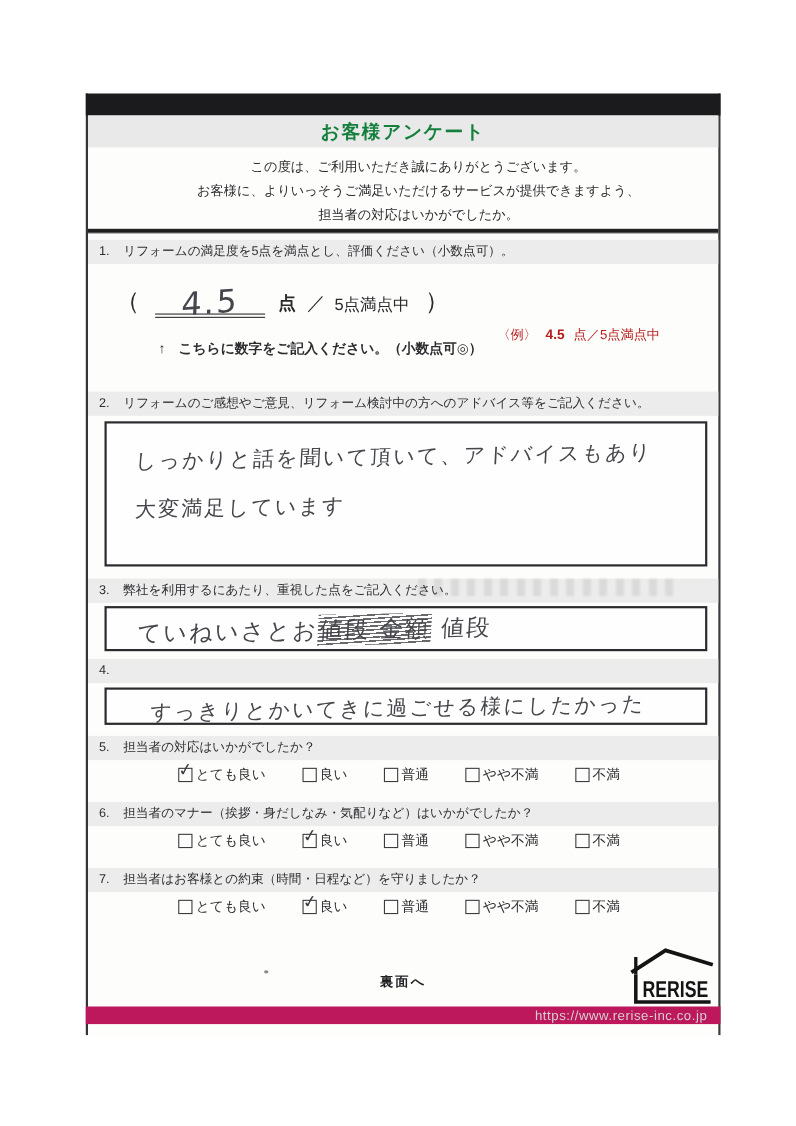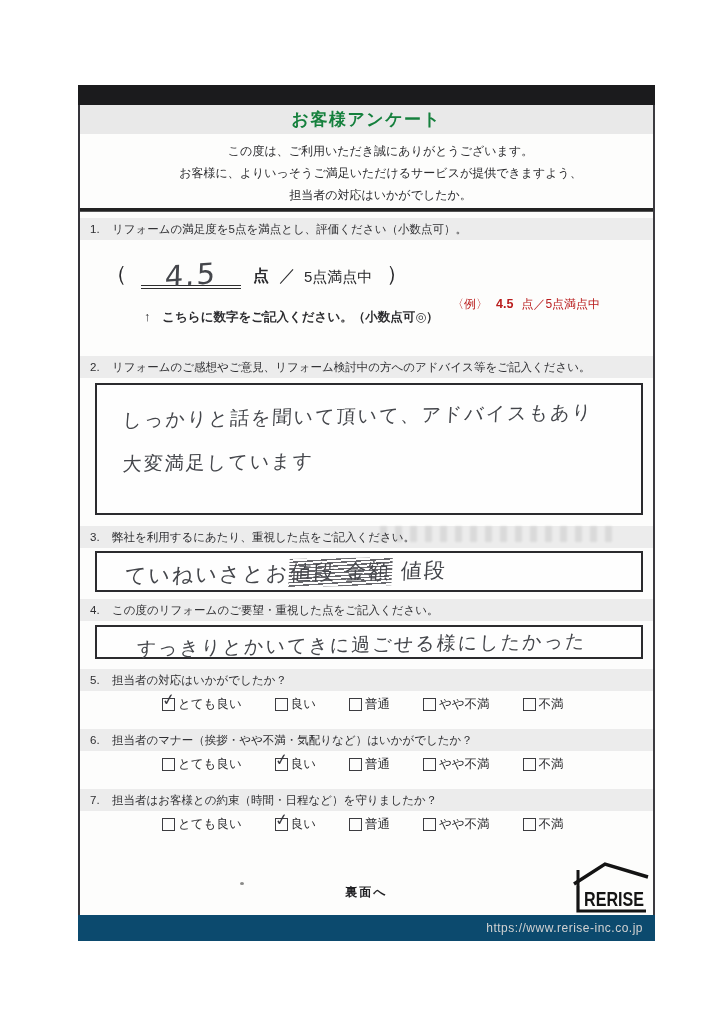--- a/index.html
+++ b/index.html
@@ -48,21 +48,21 @@
   
   .cbrow{position:absolute;left:0;width:100%;padding-left:82px;box-sizing:border-box;display:flex;gap:33px;
     font-size:12.5px;color:#2d2d30;align-items:center;}
   .cbitem{display:flex;align-items:center;white-space:nowrap;}
   .cbox{width:11px;height:11px;border:1.5px solid #3c3c40;margin-right:3px;position:relative;flex:none;background:#fdfdfc;}
   .cbox .checkmark{position:absolute;left:-1px;top:-9px;font-size:16px;font-weight:bold;color:#3a3a40;
     transform:rotate(-8deg);font-family:"DejaVu Sans",sans-serif;}
   
   .backlabel{position:absolute;left:0;top:799px;width:100%;text-align:center;font-size:12px;font-weight:bold;color:#1f1f22;letter-spacing:2px;}
   .logo{position:absolute;left:490px;top:772px;width:82px;height:58px;background:#fdfdfc;}
-  .urlbar{position:absolute;left:-2px;top:830px;width:577px;height:26px;background:#0c4a6e;
+  .urlbar{position:absolute;left:-2px;top:830px;width:577px;height:16px;background:#be185d;
     display:flex;align-items:center;justify-content:flex-end;padding-right:12px;box-sizing:border-box;}
   .url{font-size:12px;color:#d2d2d2;letter-spacing:.5px;}
   .speck{position:absolute;left:160px;top:797px;width:4px;height:3px;background:#8a8a88;border-radius:50%;}
   .bleed{position:absolute;left:300px;top:441px;width:240px;height:16px;opacity:.10;filter:blur(1px);
     background:repeating-linear-gradient(90deg,#444 0 7px,transparent 7px 15px);}
 </style>
 </head>
 <body>
 
 <div class="page">
@@ -113,21 +113,20 @@
     <span class="qnum">3.</span>
     <span class="qlabel">弊社を利用するにあたり、重視した点をご記入ください。</span>
   </div>
   <div class="bleed"></div>
   <div class="answerbox box-q3">
     <span class="hand"><span>ていねいさとお</span><span class="scribble">値段 金額</span><span> 値段</span></span>
   </div>
 
   <div class="qband" style="top:514px">
     <span class="qnum">4.</span>
-    <span class="qlabel">この度のリフォームのご要望・重視した点をご記入ください。</span>
   </div>
   <div class="answerbox box-q4">
     <span class="hand">すっきりとかいてきに過ごせる様にしたかった</span>
   </div>
 
   <div class="qband" style="top:584px">
     <span class="qnum">5.</span>
     <span class="qlabel">担当者の対応はいかがでしたか？</span>
   </div>
   <div class="cbrow" style="top:611px">
@@ -150,21 +149,21 @@
         <span class="cblabel">やや不満</span>
       </span>
     <span class="cbitem">
         <span class="cbox"></span>
         <span class="cblabel">不満</span>
       </span>
   </div>
 
   <div class="qband" style="top:644px">
     <span class="qnum">6.</span>
-    <span class="qlabel">担当者のマナー（挨拶・やや不満・気配りなど）はいかがでしたか？</span>
+    <span class="qlabel">担当者のマナー（挨拶・身だしなみ・気配りなど）はいかがでしたか？</span>
   </div>
   <div class="cbrow" style="top:671px">
     <span class="cbitem">
         <span class="cbox"></span>
         <span class="cblabel">とても良い</span>
       </span>
     <span class="cbitem">
         <span class="cbox">
           <span class="checkmark">✓</span>
         </span>

